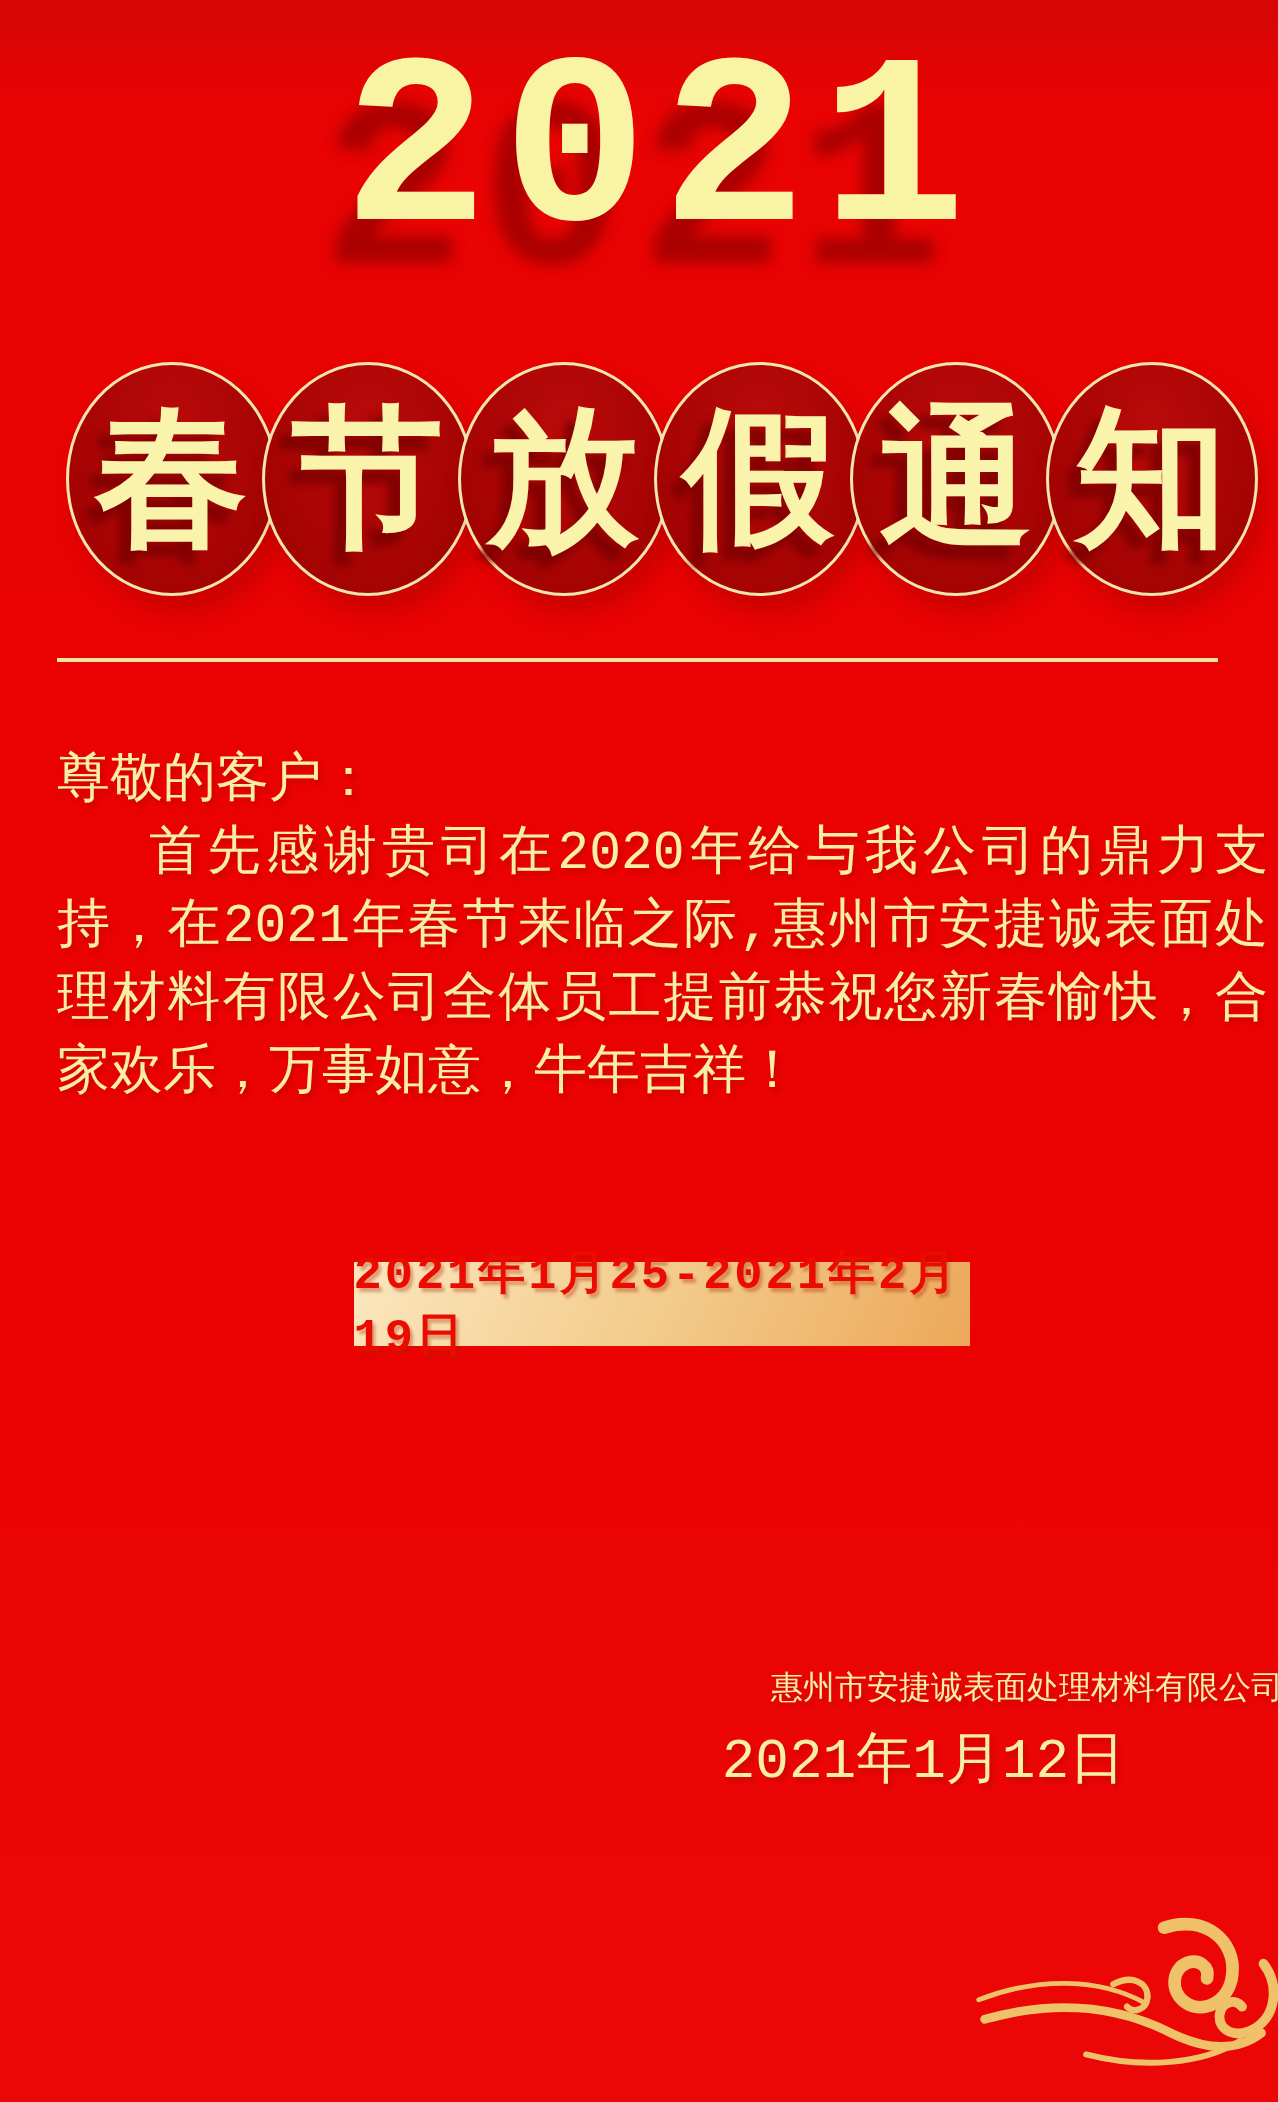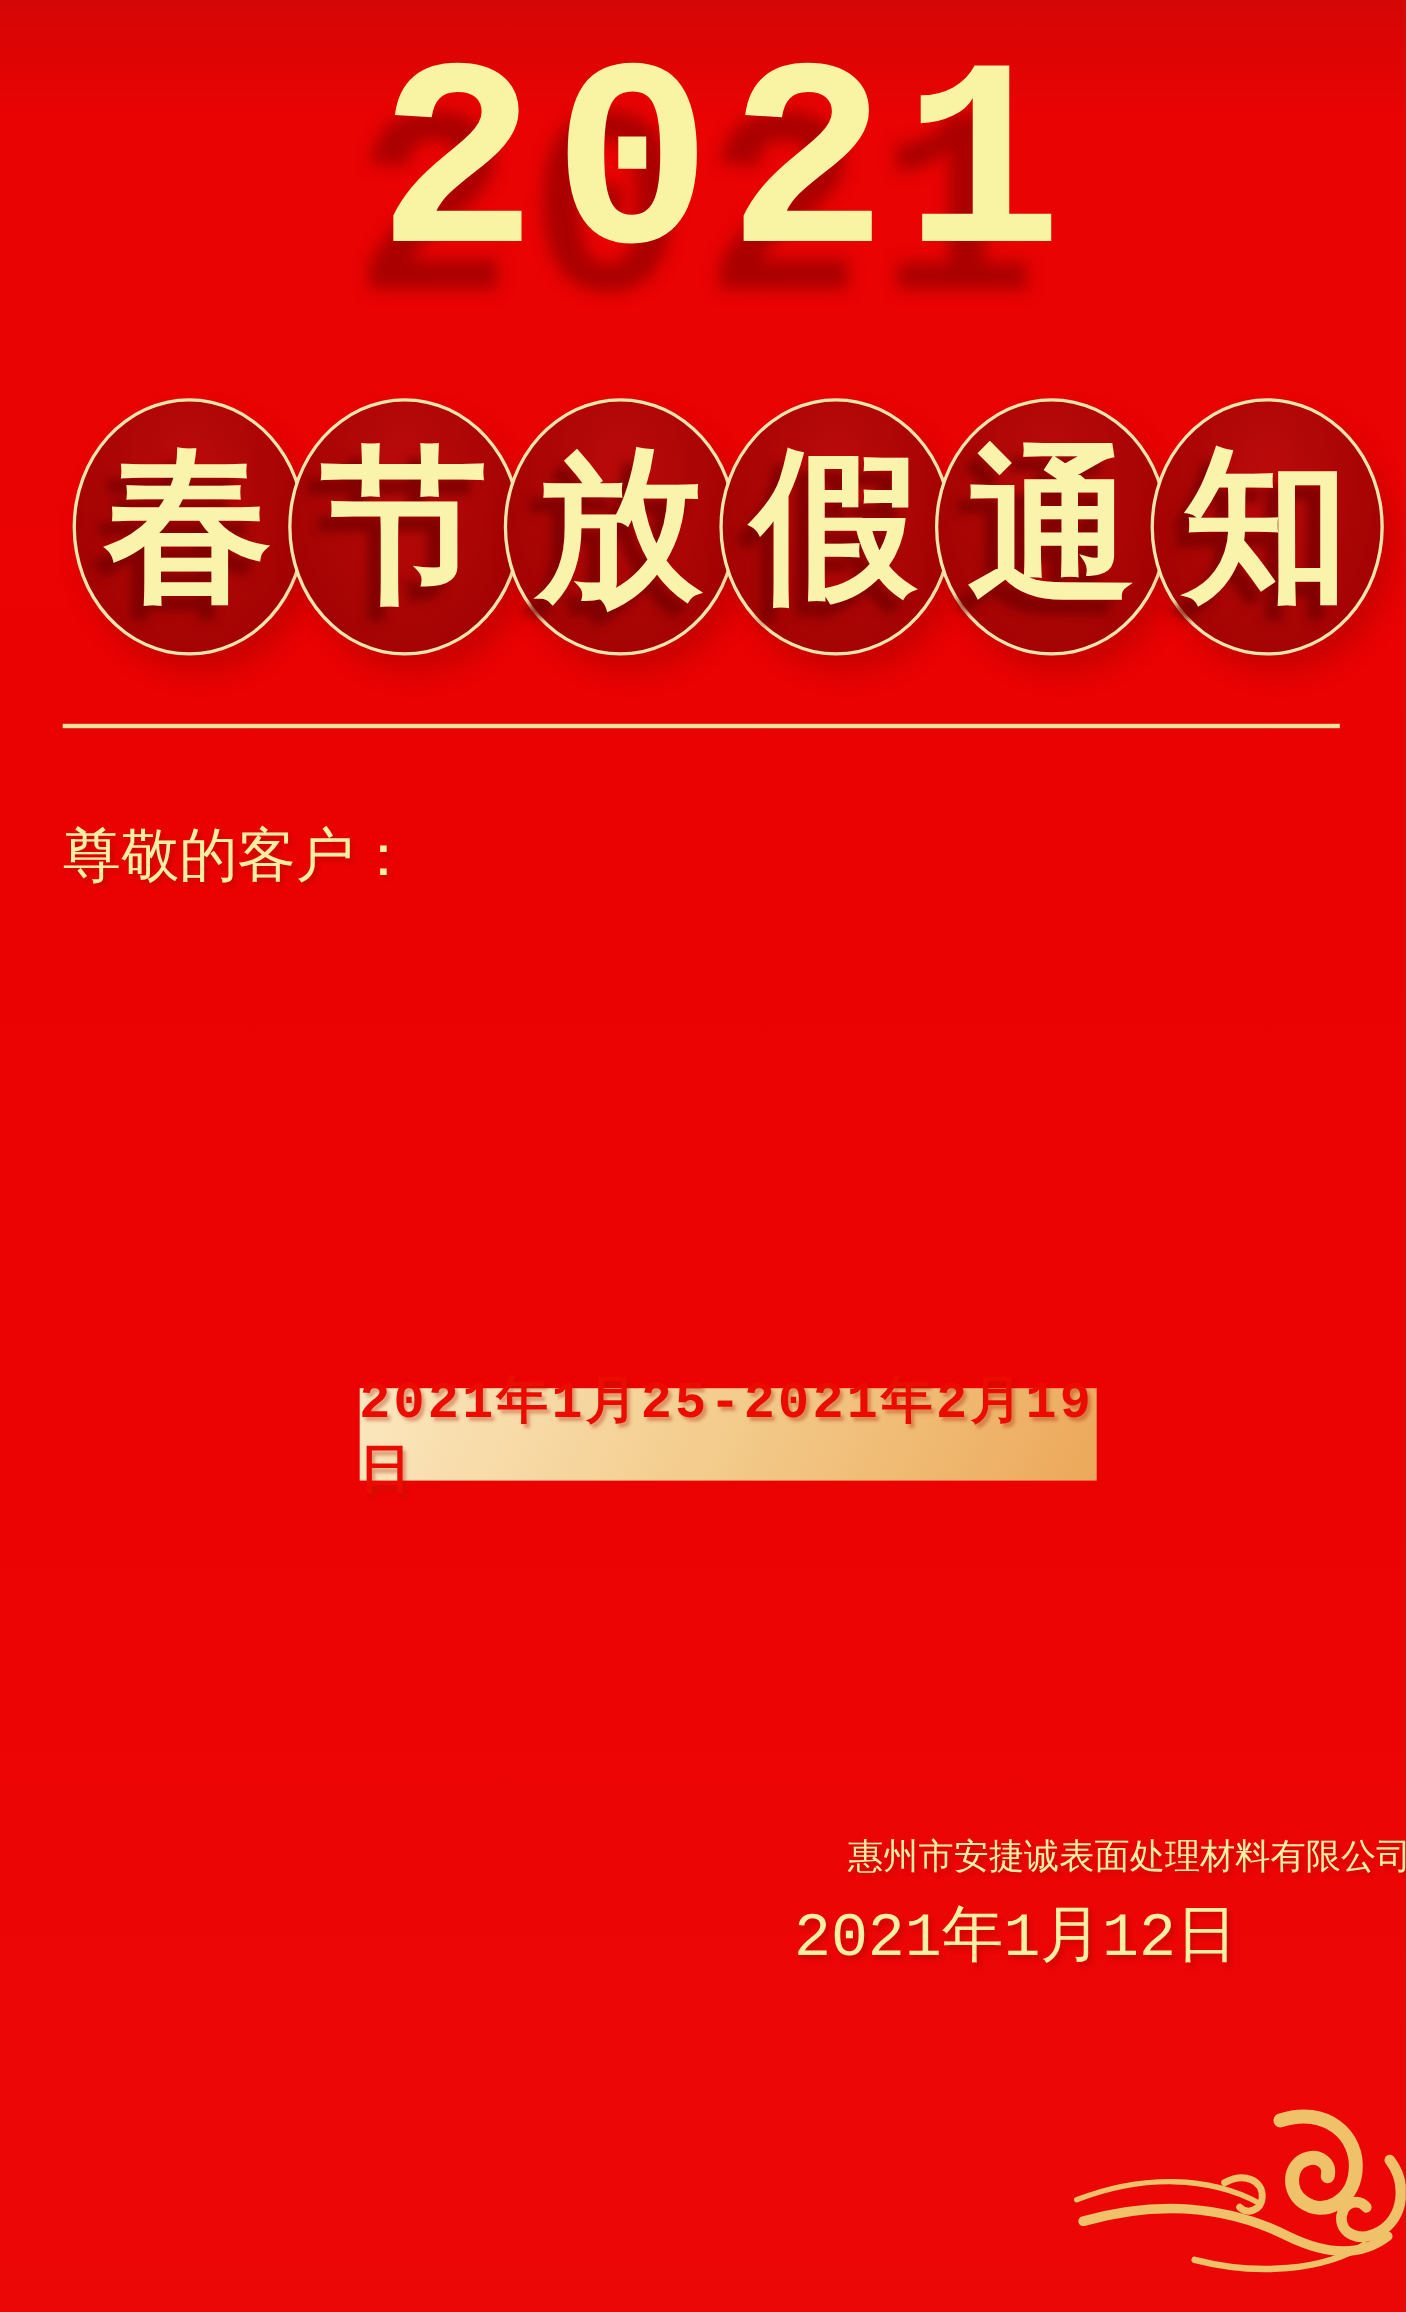--- a/index.html
+++ b/index.html
@@ -59,21 +59,21 @@
   .para1{top:818px;text-indent:92px;margin:0;}
   .notice-intro{
     position:absolute;top:1176px;left:0;right:0;
     text-align:center;
     color:#F8EFA5;font-size:45px;line-height:52px;
     text-shadow:3px 4px 4px rgba(160,10,0,.40);
   }
   
   .date-box{
     position:absolute;top:1262px;left:50%;transform:translateX(-50%);
-    width:670px;height:84px;
+    width:616px;height:84px;
     background:linear-gradient(115deg,#FBE7BE 0%,#F3CB8B 50%,#ECA85A 100%);
     display:flex;align-items:center;justify-content:center;
   }
   .date-box span{
     font-size:47px;font-weight:bold;letter-spacing:3px;
     color:#EB0B00;
     text-shadow:3px 4px 3px rgba(170,30,0,.35);
   }
   .para2{top:1385px;margin:0;}
   
@@ -124,20 +124,21 @@
 
       <div class="circle">
         <span class="circle-char">知</span>
       </div>
     </div>
 
   <div class="divider"></div>
 
   <div class="textblock salutation">尊敬的客户：</div>
 
+  <p class="textblock para1">首先感谢贵司在2020年给与我公司的鼎力支持，在2021年春节来临之际,惠州市安捷诚表面处理材料有限公司全体员工提前恭祝您新春愉快，合家欢乐，万事如意，牛年吉祥！</p>
 
 
   <div class="date-box">
     <span>2021年1月25-2021年2月19日</span>
   </div>
 
 
   <div class="company">惠州市安捷诚表面处理材料有限公司</div>
 
   <div class="sign-date">2021年1月12日</div>

